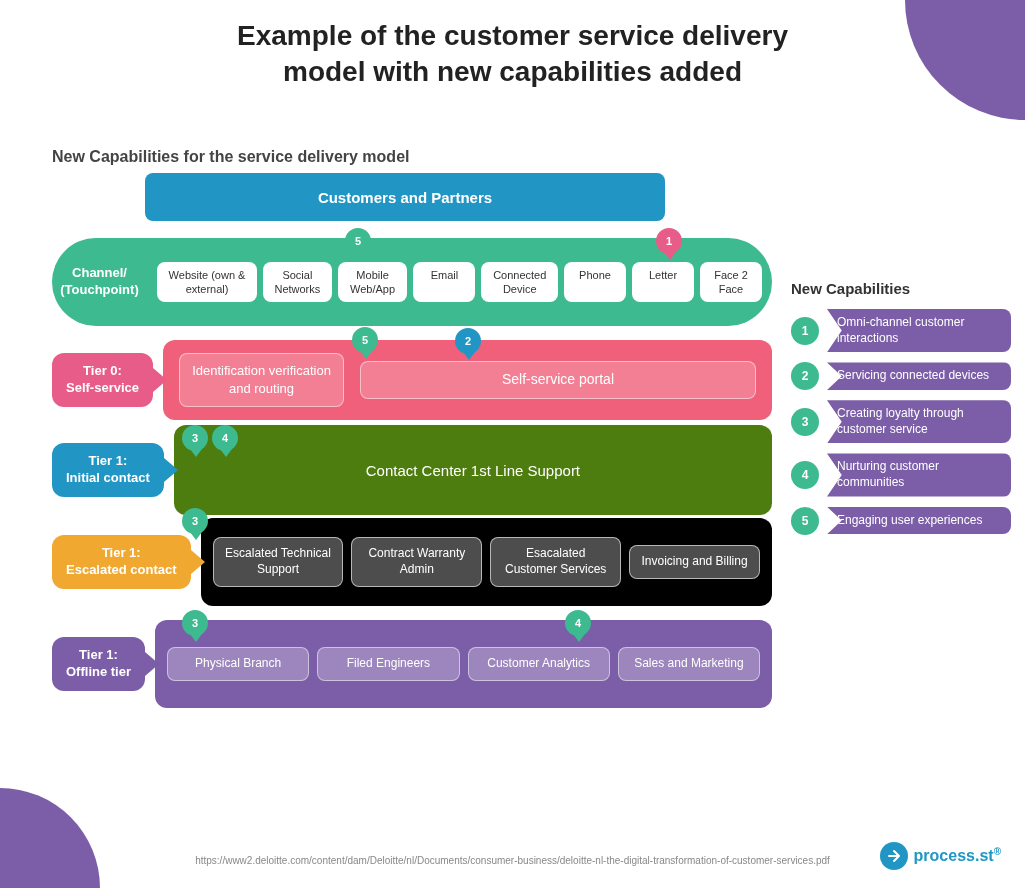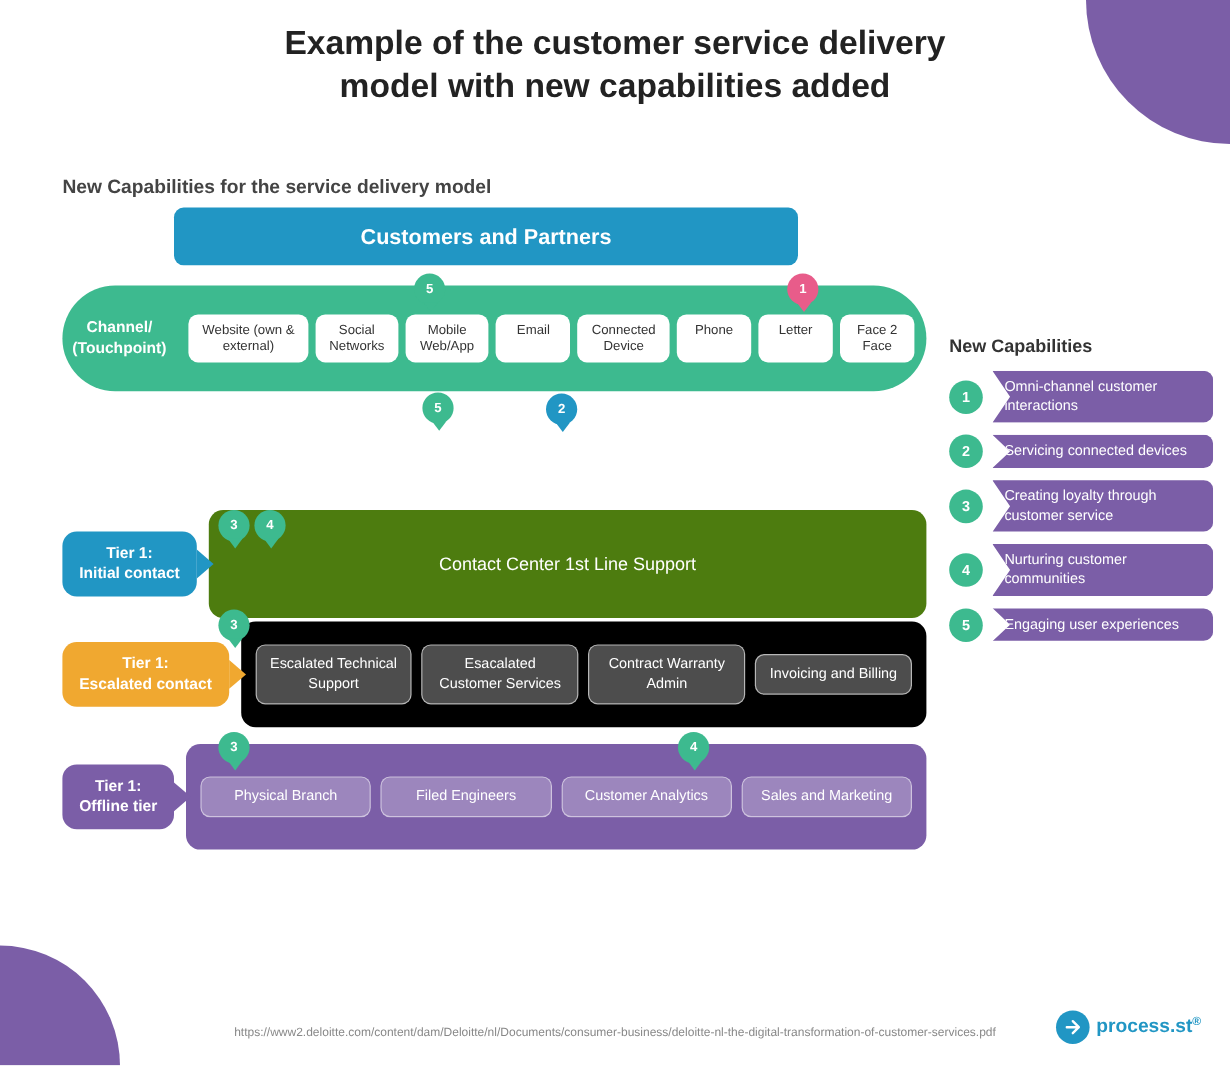--- a/index.html
+++ b/index.html
@@ -72,21 +72,21 @@
       background: #2196c4;
       border-radius: 8px;
       display: flex;
       align-items: center;
       justify-content: center;
       z-index: 2;
     }
     .customers-banner span {
       color: #fff;
       font-weight: bold;
-      font-size: 18px;
+      font-size: 15px;
     }
 
     
     .channel-row {
       position: absolute;
       top: 238px;
       left: 52px;
       width: 720px;
       height: 88px;
       background: #3dba8f;
@@ -443,20 +443,27 @@
   <div class="pin pin-green" style="top:228px; left:345px;">
     <div class="pin-circle">5</div>
     <div class="pin-tail"></div>
   </div>
 
   <div class="pin pin-red" style="top:228px; left:656px;">
     <div class="pin-circle">1</div>
     <div class="pin-tail"></div>
   </div>
 
+  <div class="tier-container tier0">
+    <div class="tier-bubble pink">Tier 0:<br>Self-service</div>
+    <div class="tier-content">
+      <div class="self-service-left">Identification verification and routing</div>
+      <div class="self-service-right">Self-service portal</div>
+    </div>
+  </div>
 
   <div class="pin pin-blue" style="top:328px; left:455px;">
     <div class="pin-circle">2</div>
     <div class="pin-tail"></div>
   </div>
 
   <div class="pin pin-green" style="top:327px; left:352px;">
     <div class="pin-circle">5</div>
     <div class="pin-tail"></div>
   </div>
@@ -475,22 +482,22 @@
 
   <div class="pin pin-green" style="top:425px; left:212px;">
     <div class="pin-circle">4</div>
     <div class="pin-tail"></div>
   </div>
 
   <div class="tier-container tier1b">
     <div class="tier-bubble gold">Tier 1:<br>Escalated contact</div>
     <div class="tier-content">
       <div class="escalated-item">Escalated Technical Support</div>
+      <div class="escalated-item">Contract Warranty Admin</div>
       <div class="escalated-item">Esacalated Customer Services</div>
-      <div class="escalated-item">Contract Warranty Admin</div>
       <div class="escalated-item">Invoicing and Billing</div>
     </div>
   </div>
 
   <div class="pin pin-green" style="top:508px; left:182px;">
     <div class="pin-circle">3</div>
     <div class="pin-tail"></div>
   </div>
 
   <div class="tier-container tier1c">

